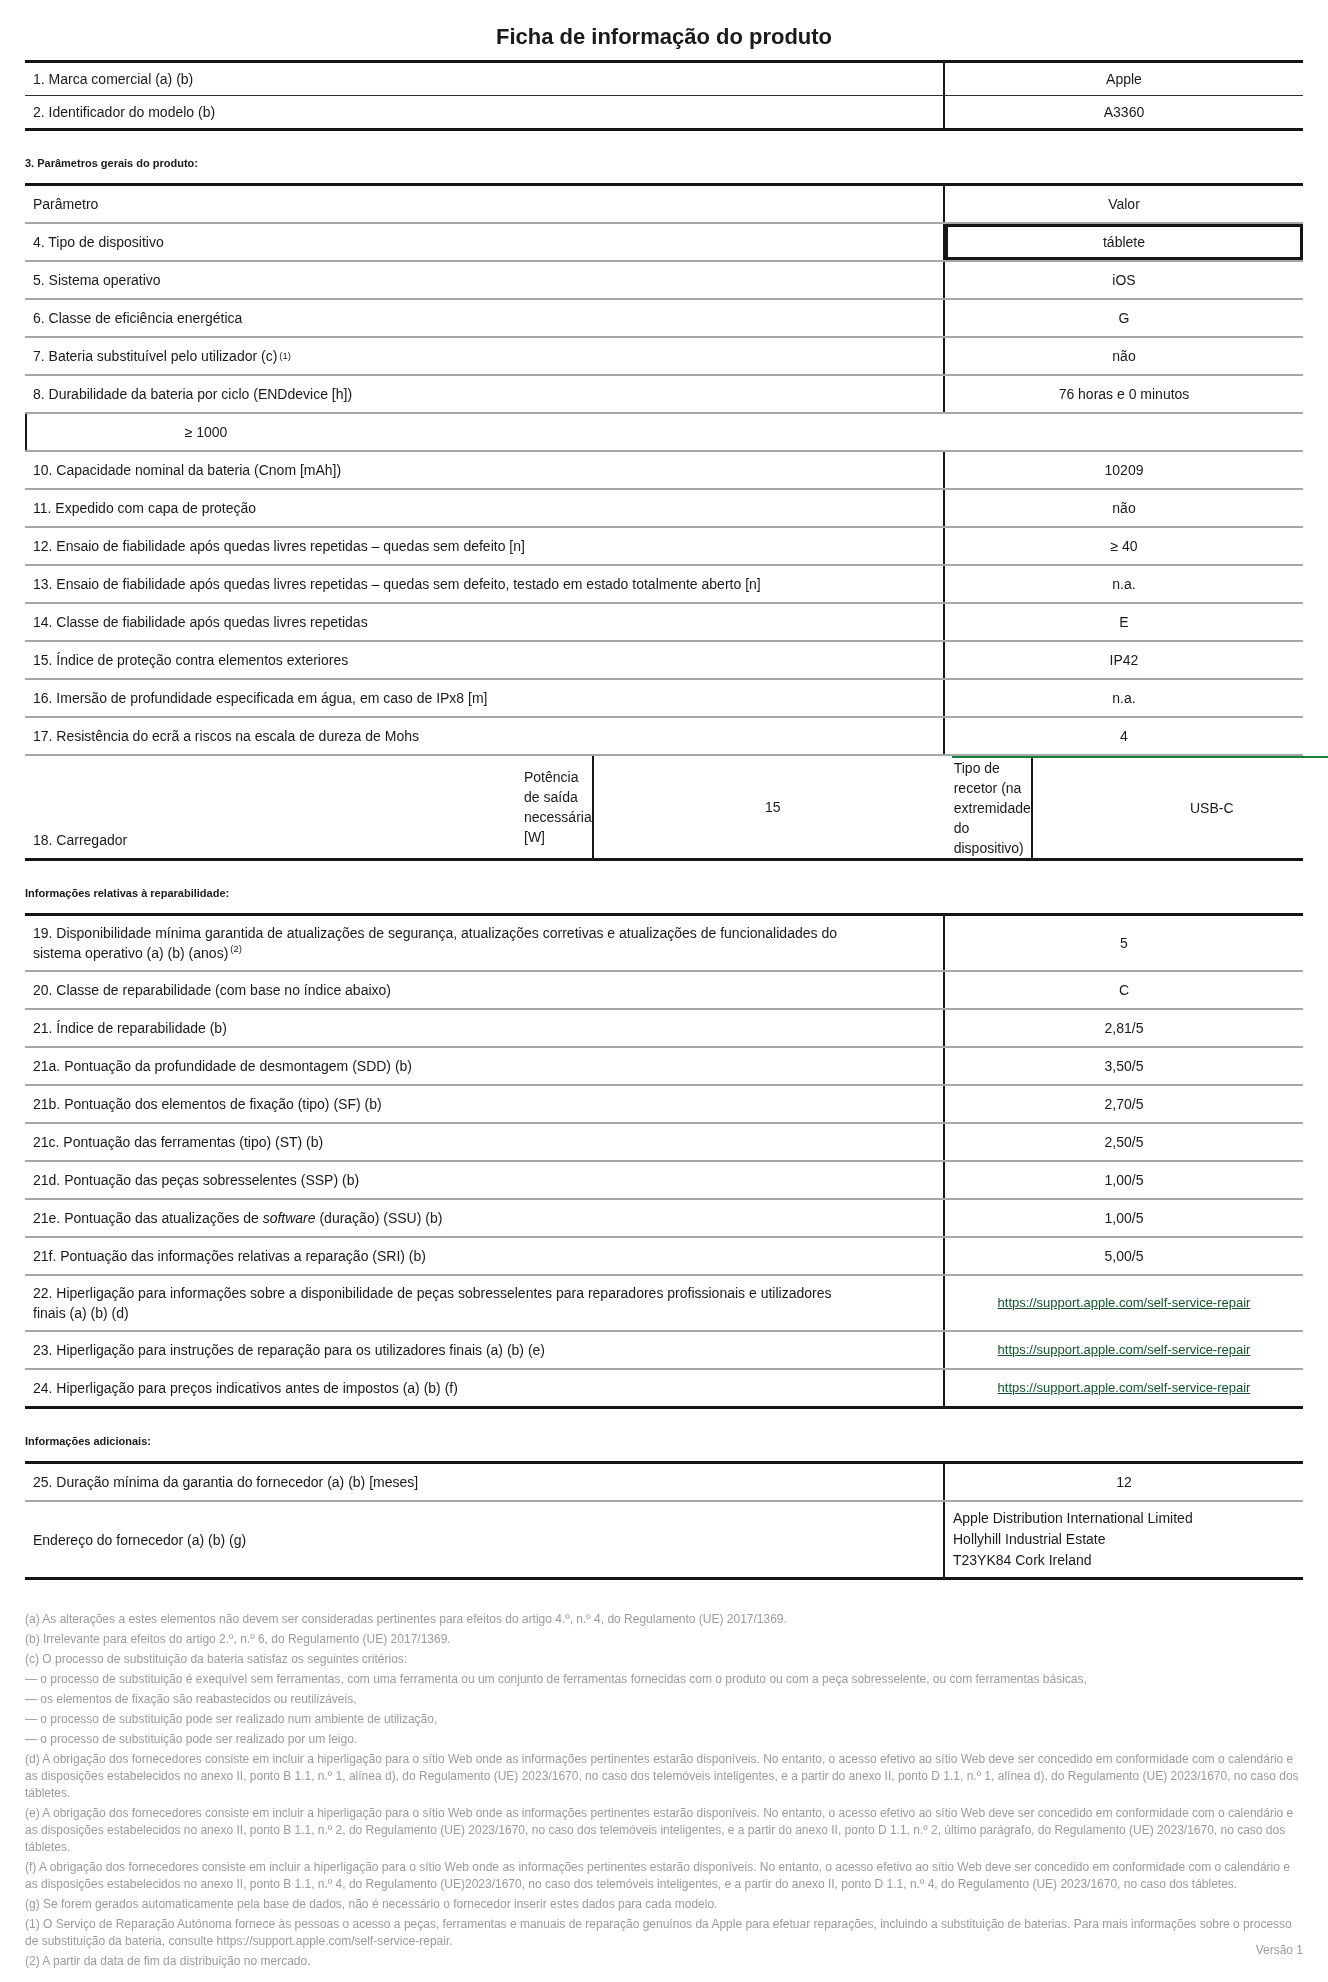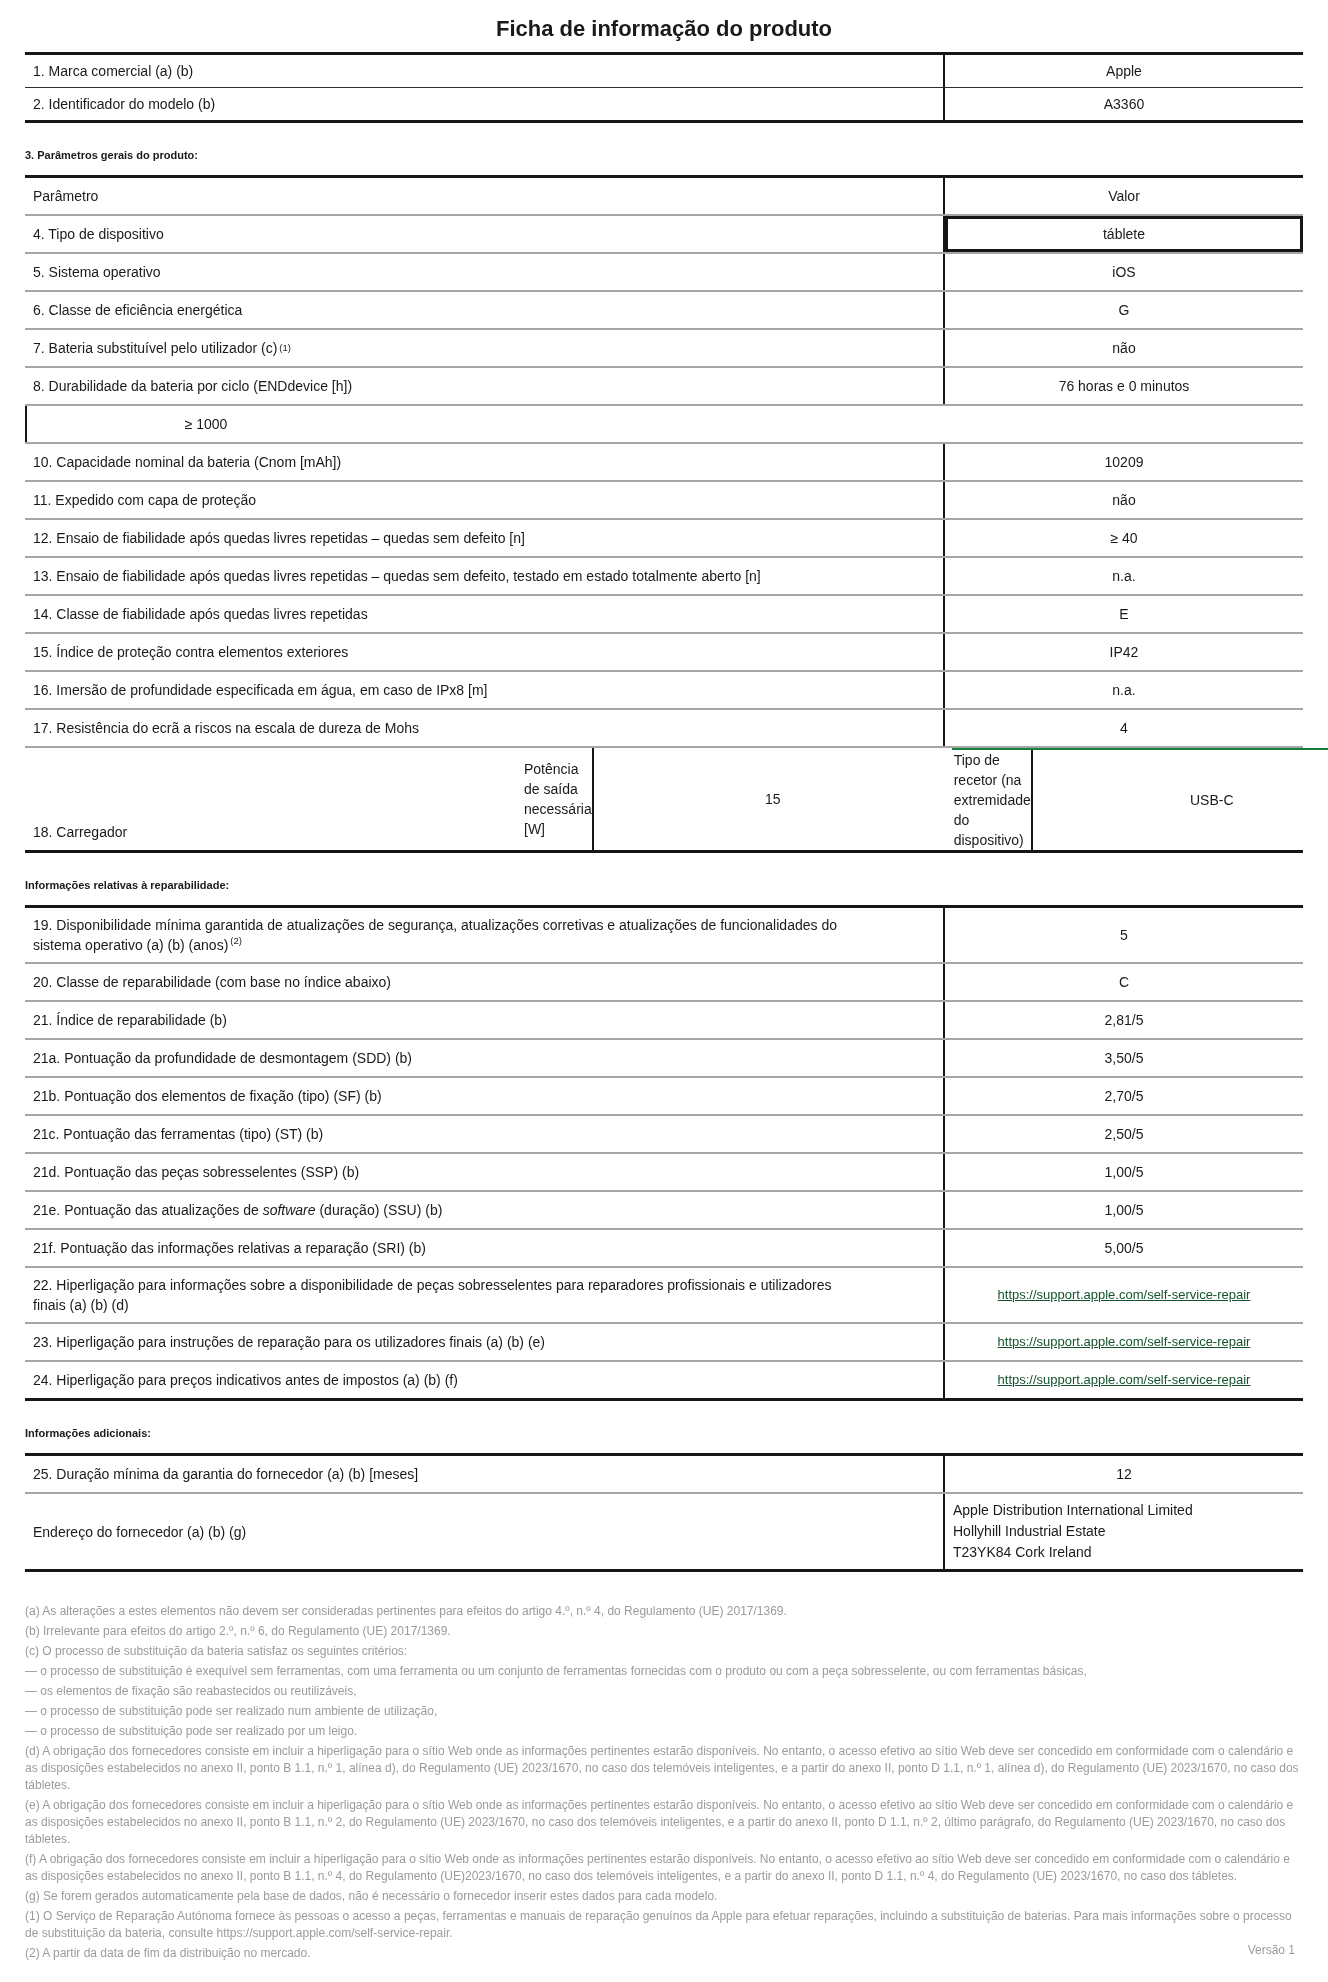--- a/index.html
+++ b/index.html
@@ -1,21 +1,21 @@
 <!DOCTYPE html>
 <html><head>
 <meta charset="utf-8">
 <style>
   html,body{margin:0;padding:0;}
   body{
     width:1328px;height:1982px;background:#ffffff;position:relative;
     font-family:"Liberation Sans","DejaVu Sans",sans-serif;color:#1a1a1a;
     -webkit-font-smoothing:antialiased;overflow:hidden;
   }
-  .page{padding:0 25px;}
+  .page{padding:8px 25px;}
   .title{font-size:22px;line-height:26px;font-weight:700;text-align:center;margin:0;padding:16px 0 10px;}
   .tbl{border-top:3px solid #161616;border-bottom:3px solid #161616;}
   .trow{display:flex;align-items:stretch;min-height:36px;}
   .trow + .trow{border-top:2px solid #a6a6a6;}
   .t1 .trow{min-height:23px;}
   .t1 .trow + .trow{border-top:1px solid #2e2e2e;}
   .t1 .cl{padding-top:2px;padding-bottom:2px;}
   .cl{flex:1 1 auto;display:flex;align-items:center;padding:7px 80px 7px 8px;font-size:14px;line-height:20px;}
   .cr{flex:0 0 360px;box-sizing:border-box;display:flex;align-items:center;justify-content:center;
       text-align:center;border-left:2px solid #161616;font-size:14px;line-height:20px;padding:6px 10px;}
@@ -30,21 +30,21 @@
   .r18right{flex:1 1 auto;display:flex;flex-direction:row;}
   .subrow{display:flex;align-items:stretch;min-height:36px;}
   .subrow + .subrow{border-top:2px solid #15803d;}
   .sublbl{flex:1 1 auto;display:flex;align-items:center;font-size:14px;line-height:20px;padding-left:2px;}
   .lnk{color:#14532d;text-decoration:underline;font-size:13px;cursor:pointer;word-break:break-all;}
   .addr{min-height:64px;}
   .addr .cr{flex-direction:column;align-items:flex-start;justify-content:center;text-align:left;
             padding:6px 8px;line-height:21px;}
   .fns{margin-top:31px;color:#9b9b9b;font-size:12px;line-height:17px;}
   .fns p{margin:0 0 3px;}
-  .version{position:absolute;right:33px;top:1943px;font-size:12px;color:#9b9b9b;}
+  .version{position:absolute;right:25px;top:1943px;font-size:12px;color:#9b9b9b;}
   i{font-style:italic;}
 </style>
 </head>
 <body>
 
 <div class="page">
 
   <h1 class="title">Ficha de informação do produto</h1>
 
   <div class="tbl t1">

